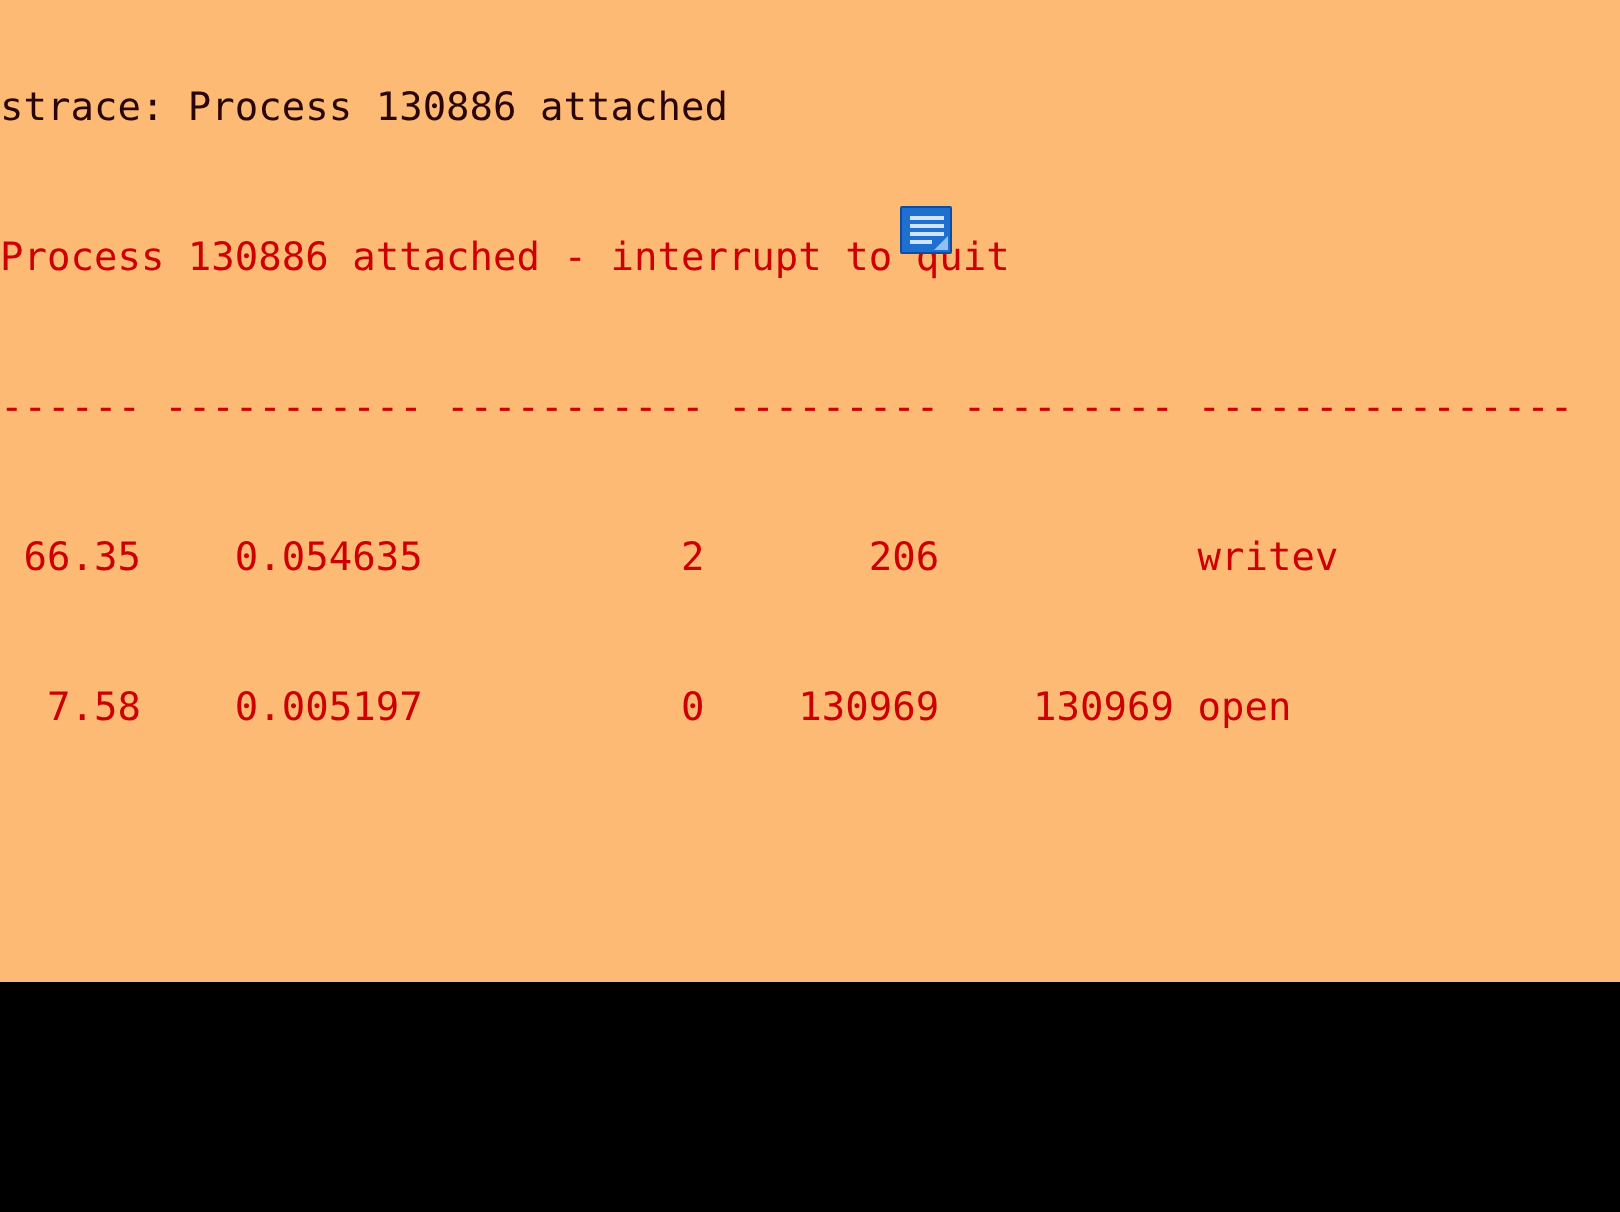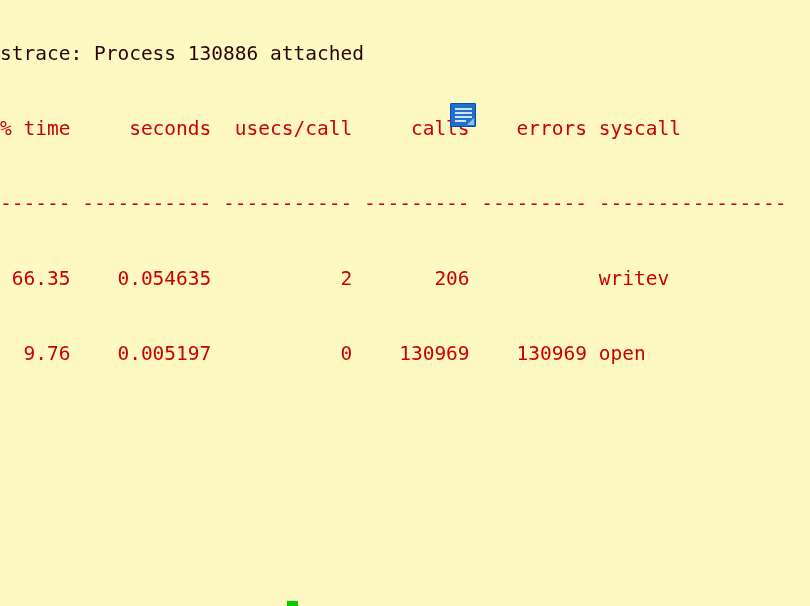--- a/index.html
+++ b/index.html
@@ -9,22 +9,22 @@
   }
   body {
     width: 810px;
     height: 606px;
     overflow: hidden;
     font-family: "DejaVu Sans Mono", "Liberation Mono", monospace;
   }
   #terminal {
     position: relative;
     width: 810px;
-    height: 606px;
-    background: #fef9c3;
+    height: 491px;
+    background: #fdba74;
     color: #cc0000;
     font-family: "DejaVu Sans Mono", "Liberation Mono", monospace;
     font-size: 19.5px;
     line-height: 25px;
     letter-spacing: 0px;
     overflow: hidden;
     text-decoration: underline;
   }
   .term-lines {
     position: absolute;
@@ -89,24 +89,24 @@
     background: #00cc00;
   }
 </style>
 </head>
 <body>
 
 <div id="terminal">
 
   <div class="term-lines">
     <span class="tline dim">strace: Process 130886 attached</span>
-    <span class="tline">% time     seconds  usecs/call     calls    errors syscall</span>
+    <span class="tline">Process 130886 attached - interrupt to quit</span>
     <span class="tline">------ ----------- ----------- --------- --------- ----------------</span>
     <span class="tline"> 66.35    0.054635           2       206           writev</span>
-    <span class="tline">  9.76    0.005197           0    130969    130969 open</span>
+    <span class="tline">  7.58    0.005197           0    130969    130969 open</span>
     
     
     
     
     
     
     
     
     
     

